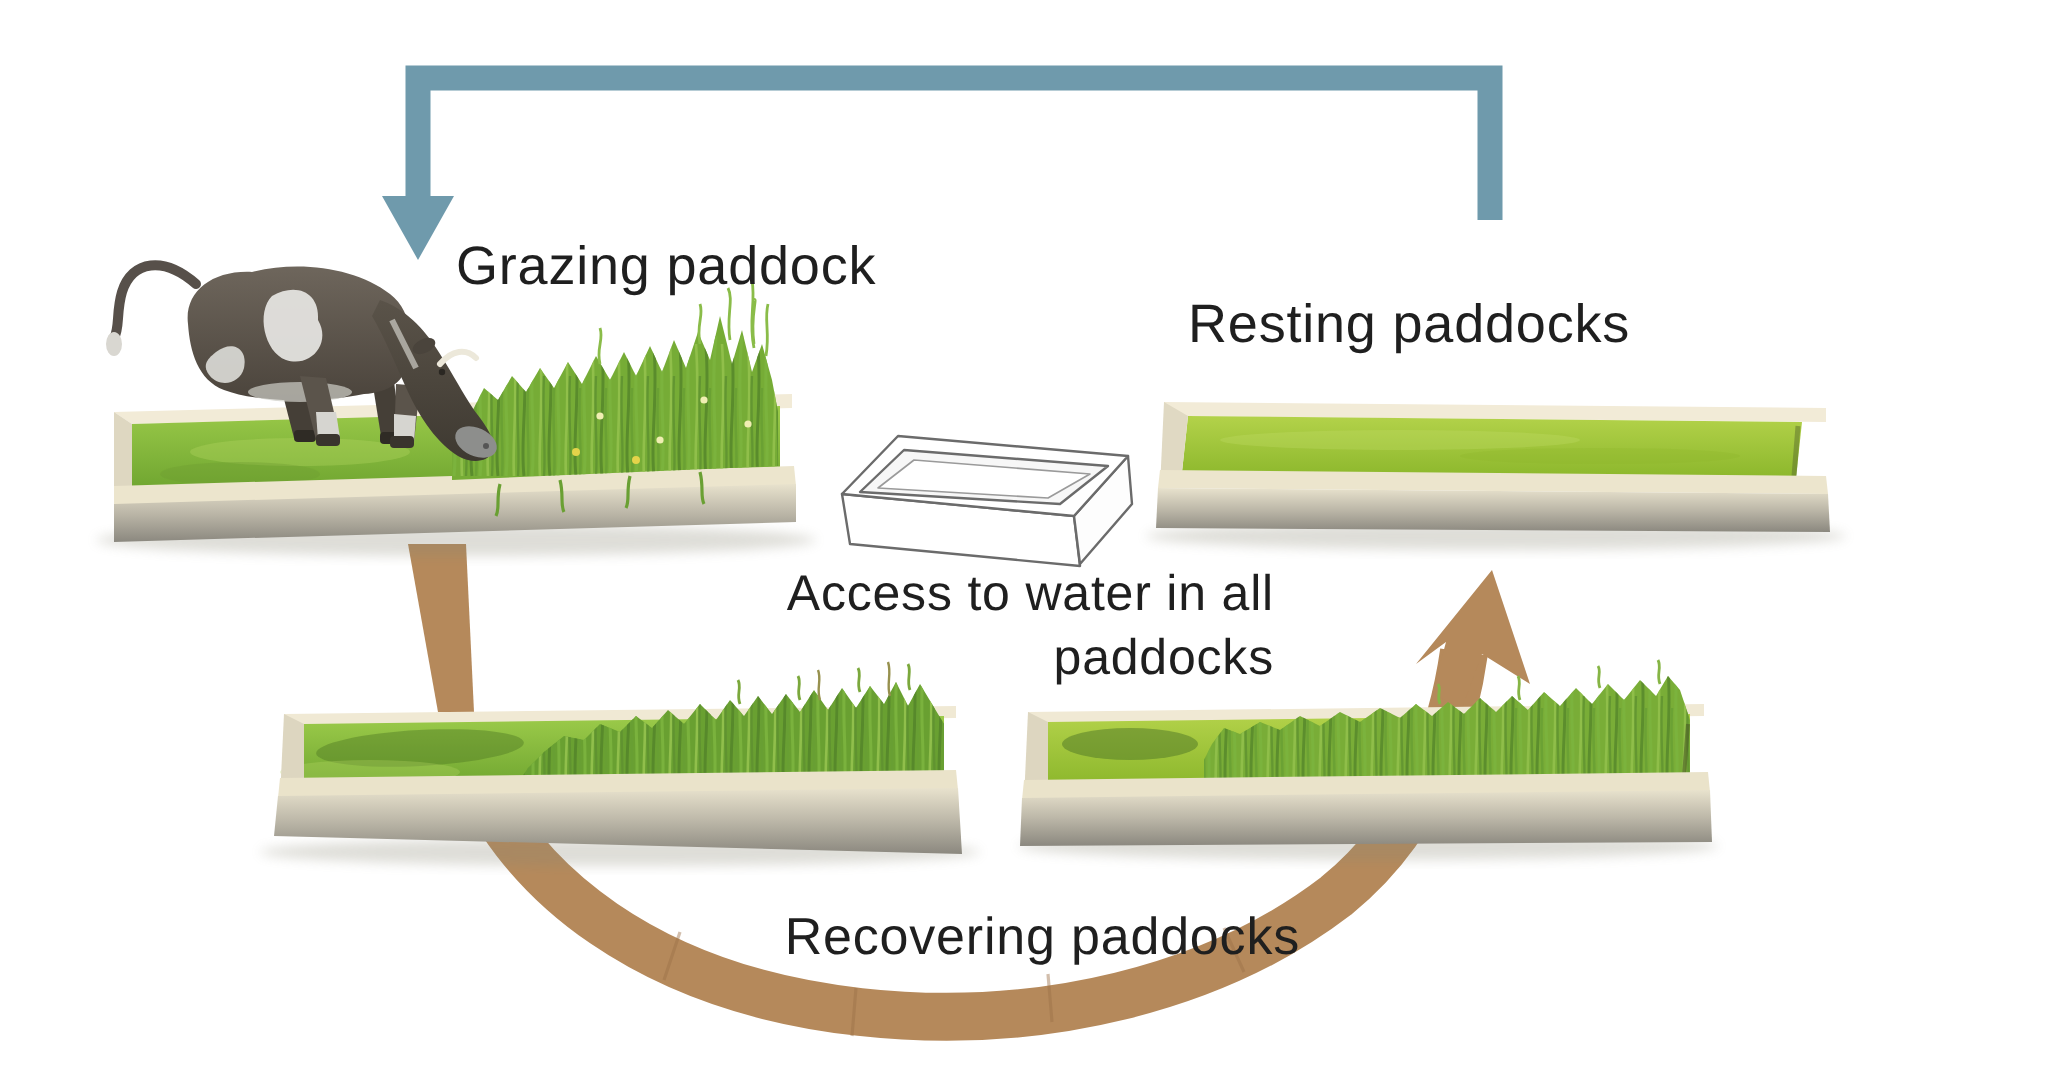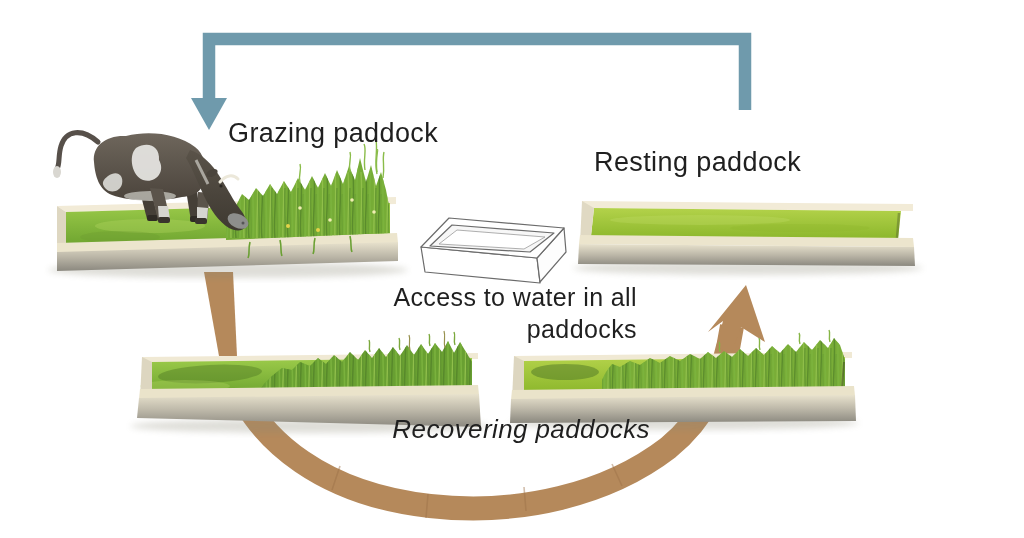--- a/index.html
+++ b/index.html
@@ -7,21 +7,21 @@
           font-family:"Liberation Sans",sans-serif;}
   .canvas svg{position:absolute;left:0;top:0;}
   .label{position:absolute;color:#1f1f1f;font-weight:400;letter-spacing:.4px;white-space:nowrap;}
   .label-lg{font-size:27px;line-height:1.15;}
   .label-md{font-size:25px;line-height:1.28;}
   .label-rec{font-size:26px;line-height:1.15;}
   .center{text-align:right;white-space:normal;}
   #grazing-label{left:228px;top:118px;text-align:center;}
   #resting-label{left:594px;top:147px;}
   #water-label{left:337px;top:281px;width:300px;}
-  #recovering-label{left:330px;top:415px;width:320px;font-style:italic;}
+  #recovering-label{left:330px;top:454px;width:320px;}
 </style>
 </head>
 <body>
 
 <div class="canvas">
 
 <svg width="1024" height="538" viewBox="0 0 1024 538">
   <defs>
     <filter id="soft" x="-30%" y="-30%" width="160%" height="160%">
           <feGaussianBlur stdDeviation="3"></feGaussianBlur>
@@ -194,17 +194,17 @@
       <path d="M720,352 C718,347 721,345 719,342"></path>
     </g>
     <line x1="844" y1="362" x2="842" y2="388" stroke="#4c5c26" stroke-width="2" opacity="0.6"></line>
     <polygon points="514,356 524,361 524,393 512,400" fill="#ddd6c0"></polygon>
     <polygon points="512,390 854,386 855,396 511,400" fill="#eae3ca"></polygon>
     <polygon points="511,399 855,395 856,421 510,423" fill="url(#trayFace)"></polygon>
   </g>
 </svg>
 
 <div class="label label-lg" id="grazing-label">Grazing paddock</div>
-<div class="label label-lg" id="resting-label">Resting paddock</div>
+<div class="label label-lg" id="resting-label">Resting paddocks</div>
 <div class="label label-md center" id="water-label">Access to water in all paddocks</div>
 <div class="label label-rec center" id="recovering-label">Recovering paddocks</div>
 
 </div>
 
 </body></html>

